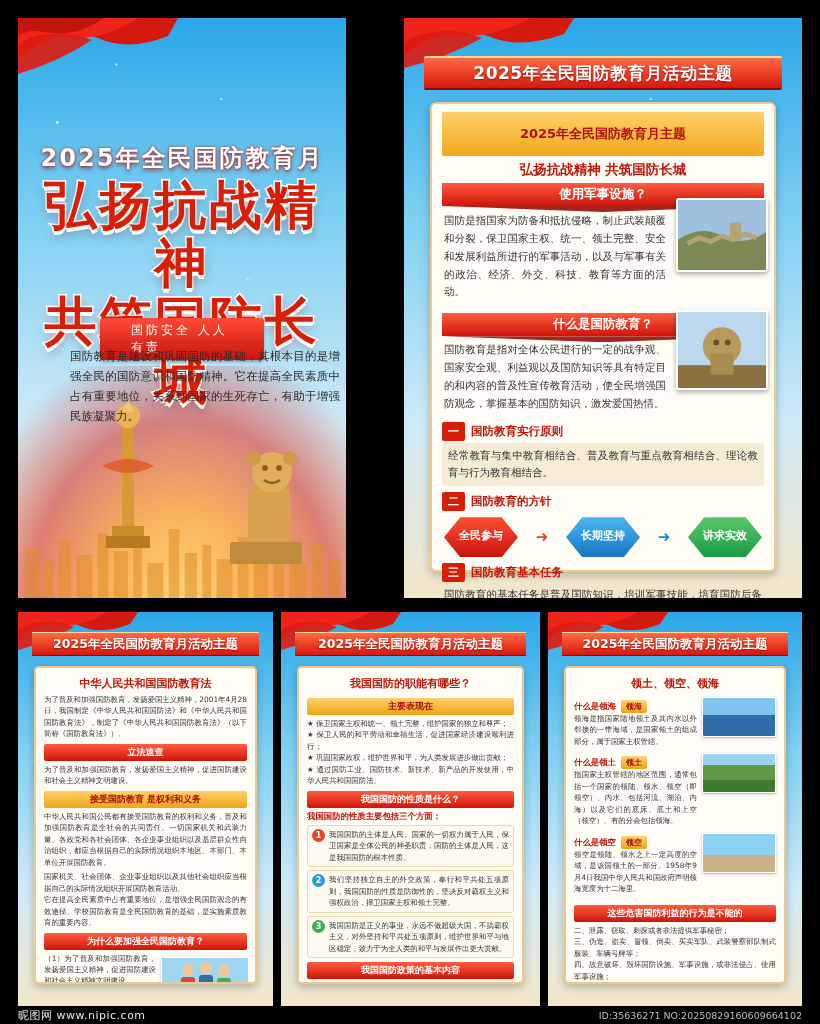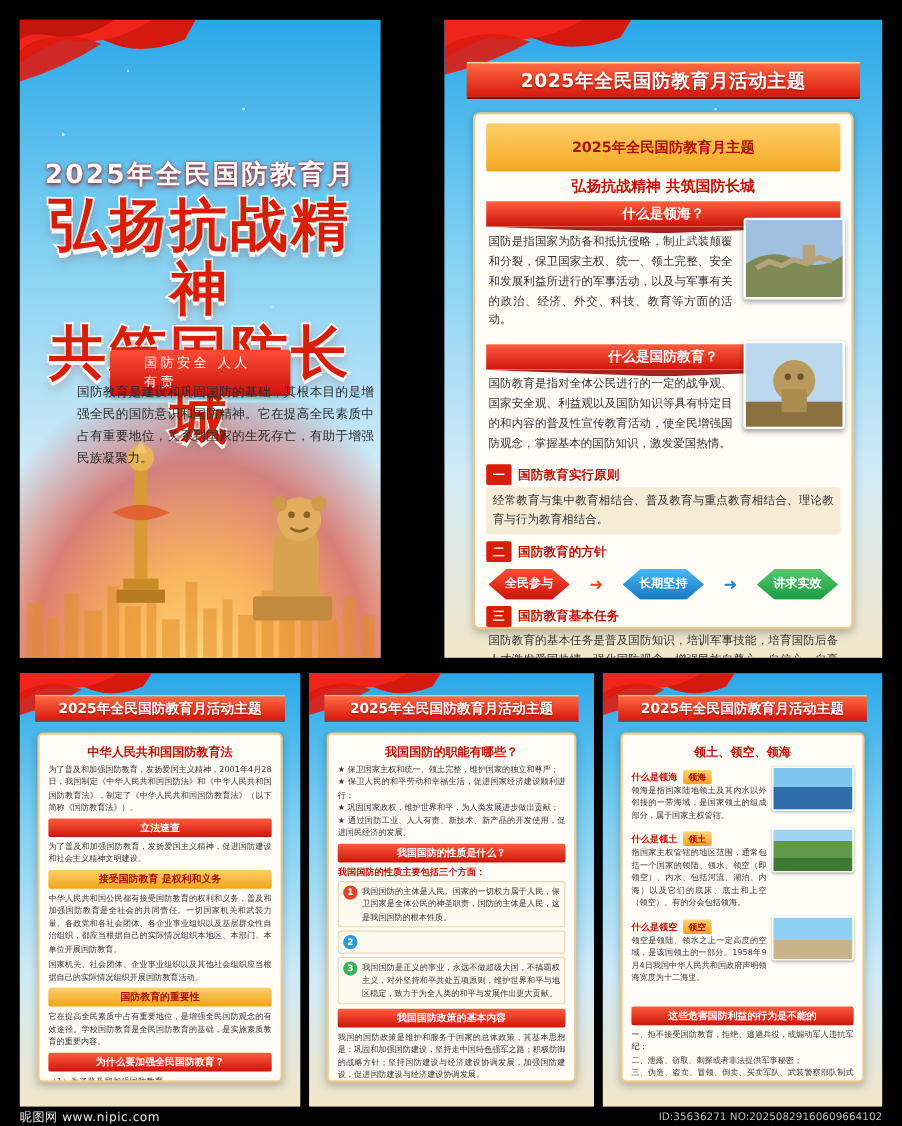--- a/index.html
+++ b/index.html
@@ -128,24 +128,25 @@
   .num-badge {
     flex: 0 0 auto;
     background: #d81e06; color: #fff;
     font-size: 11px; font-weight: 700;
     padding: 2px 6px; border-radius: 2px;
   }
   .num-label { font-size: 11.5px; font-weight: 700; color: #c01409; padding-top: 2px; }
   .beige { background: #f6ecd5; border-radius: 3px; padding: 4px 6px; }
   .flow { display: flex; align-items: center; justify-content: space-between; margin: 6px 2px; }
   .hexa {
-    width: 74px; height: 28px;
+    width: 74px; height: 40px;
     display:flex; align-items:center; justify-content:center;
     color:#fff; font-size: 11px; font-weight:700; line-height:1.25; text-align:center;
     clip-path: polygon(22% 0, 78% 0, 100% 50%, 78% 100%, 22% 100%, 0 50%);
+    font-family: Liberation Mono, monospace;
   }
   .hx-red { background: linear-gradient(180deg,#ff4f36,#c9140b); }
   .hx-blue { background: linear-gradient(180deg,#49b7f2,#1677c2); }
   .hx-green { background: linear-gradient(180deg,#57c86b,#1a9b45); }
   .arrow-r { font-size: 15px; color:#e2481f; }
   .arrow-b { font-size: 15px; color:#1a86d0; }
   .photo {
     position:absolute; border: 2px solid #fff; border-radius: 3px;
     box-shadow: 0 2px 5px rgba(0,0,0,.35);
     overflow:hidden;
@@ -304,21 +305,21 @@
       <path d="M0 0 L126 0 Q84 24 42 16 Q16 12 0 26 Z" fill="#f0241a"></path>
       <path d="M0 24 Q38 4 78 20 Q42 40 0 50 Z" fill="#e01b11" opacity=".9"></path>
     </svg>
 
     <div class="tr-banner">2025年全民国防教育月活动主题</div>
 
     <div class="tr-card">
       <div class="tr-subhead">2025年全民国防教育月主题</div>
       <div class="tr-sub2">弘扬抗战精神  共筑国防长城</div>
 
-      <div class="red-tab">什么是领海？</div>
+      <div class="red-tab">使用军事设施？</div>
       <div class="tr-text" style="padding-right:98px;">国防是指国家为防备和抵抗侵略，制止武装颠覆和分裂，保卫国家主权、统一、领土完整、安全和发展利益所进行的军事活动，以及与军事有关的政治、经济、外交、科技、教育等方面的活动。</div>
 
       <div class="red-tab" style="margin-top:10px;">什么是国防教育？</div>
       <div class="tr-text" style="padding-right:98px;font-family:Liberation Mono, monospace;">国防教育是指对全体公民进行的一定的战争观、国家安全观、利益观以及国防知识等具有特定目的和内容的普及性宣传教育活动，使全民增强国防观念，掌握基本的国防知识，激发爱国热情。</div>
 
       <div class="num-row">
         <span class="num-badge">一</span>
         <span class="num-label">国防教育实行原则</span>
       </div>
       <div class="tr-text beige">经常教育与集中教育相结合、普及教育与重点教育相结合、理论教育与行为教育相结合。</div>
@@ -376,21 +377,20 @@
       <div class="pb-title">中华人民共和国国防教育法</div>
       <div class="pb-text">为了普及和加强国防教育，发扬爱国主义精神，2001年4月28日，我国制定《中华人民共和国国防法》和《中华人民共和国国防教育法》，制定了《中华人民共和国国防教育法》（以下简称《国防教育法》）。</div>
 
       <div class="pb-redband">立法速查</div>
       <div class="pb-text">为了普及和加强国防教育，发扬爱国主义精神，促进国防建设和社会主义精神文明建设。</div>
 
       <div class="pb-goldband">接受国防教育  是权利和义务</div>
       <div class="pb-text">中华人民共和国公民都有接受国防教育的权利和义务，普及和加强国防教育是全社会的共同责任。一切国家机关和武装力量、各政党和各社会团体、各企业事业组织以及基层群众性自治组织，都应当根据自己的实际情况组织本地区、本部门、本单位开展国防教育。</div>
       <div class="pb-text" style="margin-top:3px;">国家机关、社会团体、企业事业组织以及其他社会组织应当根据自己的实际情况组织开展国防教育活动。</div>
 
-      <div class="pb-goldband">国防教育的重要性</div>
       <div class="pb-text">它在提高全民素质中占有重要地位，是增强全民国防观念的有效途径。学校国防教育是全民国防教育的基础，是实施素质教育的重要内容。</div>
 
       <div class="pb-redband">为什么要加强全民国防教育？</div>
       <div style="display:flex; gap:5px; align-items:flex-start;">
         <div class="pb-text" style="white-space:pre-line; flex:1;">（1）为了普及和加强国防教育，发扬爱国主义精神，促进国防建设和社会主义精神文明建设。
 （2）国防教育是建设和巩固国防的基础，是增强全民国防观念的有效途径。
 （3）使全体公民增强国防意识，强化忧患意识、掌握国防知识，提高国防观念和国防技能。</div>
         <div class="kids">
           <svg width="86" height="34" viewBox="0 0 86 34">
             <rect width="86" height="34" fill="#9fd6f2"></rect>
@@ -410,34 +410,36 @@
     <div class="sky-dots"></div>
     <svg class="flag" width="120" height="78" viewBox="0 0 120 78">
       <path d="M0 0 L120 0 L112 12 Q82 24 60 13 Q34 3 0 26 Z" fill="#d4190f"></path>
       <path d="M0 0 L90 0 Q60 18 30 12 Q12 9 0 19 Z" fill="#f0241a"></path>
       <path d="M0 18 Q28 3 56 15 Q30 30 0 38 Z" fill="#e01b11" opacity=".9"></path>
     </svg>
     <div class="pb-banner">2025年全民国防教育月活动主题</div>
 
     <div class="pb-card">
       <div class="pb-title">我国国防的职能有哪些？</div>
+      <div class="pb-goldband">主要表现在</div>
       <div class="pb-text">★ 保卫国家主权和统一、领土完整，维护国家的独立和尊严；</div>
       <div class="pb-text">★ 保卫人民的和平劳动和幸福生活，促进国家经济建设顺利进行；</div>
       <div class="pb-text">★ 巩固国家政权，维护世界和平，为人类发展进步做出贡献；</div>
-      <div class="pb-text">★ 通过国防工业、人人有责、新技术、新产品的开发使用，促进国民经济的发展。</div>
+      <div class="pb-text">★ 通过国防工业、国防技术、新技术、新产品的开发使用，中华人民共和国国防法。</div>
 
       <div class="pb-redband">我国国防的性质是什么？</div>
       <div class="pb-sub">我国国防的性质主要包括三个方面：</div>
 
       <div class="numrow2 box-tint">
         <span class="circle-n cn1">1</span>
         <span class="pb-text">我国国防的主体是人民。国家的一切权力属于人民，保卫国家是全体公民的神圣职责，国防的主体是人民，这是我国国防的根本性质。</span>
       </div>
       <div class="numrow2 box-tint">
         <span class="circle-n cn2">2</span>
+        <span class="pb-text">我们坚持独立自主的外交政策，奉行和平共处五项原则，我国国防的性质是防御性的，坚决反对霸权主义和强权政治，捍卫国家主权和领土完整。</span>
       </div>
       <div class="numrow2 box-tint">
         <span class="circle-n cn3">3</span>
         <span class="pb-text">我国国防是正义的事业，永远不做超级大国，不搞霸权主义，对外坚持和平共处五项原则，维护世界和平与地区稳定，致力于为全人类的和平与发展作出更大贡献。</span>
       </div>
 
       <div class="pb-redband">我国国防政策的基本内容</div>
       <div class="pb-text">我国的国防政策是维护和服务于国家的总体政策，其基本思想是：巩固和加强国防建设，坚持走中国特色强军之路；积极防御的战略方针；坚持国防建设与经济建设协调发展，加强国防建设，促进国防建设与经济建设协调发展。</div>
     </div>
   </div>
@@ -469,33 +471,32 @@
         <div style="flex:1;">
           <div>
             <span class="pb-sub">什么是领土</span>
             <span class="lbl-gold">领土</span>
           </div>
           <div class="pb-text">指国家主权管辖的地区范围，通常包括一个国家的领陆、领水、领空（即领空）、内水、包括河流、湖泊、内海）以及它们的底床、底土和上空（领空）。有的分会包括领海。</div>
         </div>
         <div class="mini-photo mp1" style="width:74px;"></div>
       </div>
 
-      <div style="display:flex; gap:5px; align-items:flex-start; margin-bottom:20px;">
+      <div style="display:flex; gap:5px; align-items:flex-start; margin-bottom:10px;">
         <div style="flex:1;">
           <div>
             <span class="pb-sub">什么是领空</span>
             <span class="lbl-gold">领空</span>
           </div>
           <div class="pb-text">领空是领陆、领水之上一定高度的空域，是该国领土的一部分。1958年9月4日我国中华人民共和国政府声明领海宽度为十二海里。</div>
         </div>
         <div class="mini-photo mp3" style="width:74px;"></div>
       </div>
 
       <div class="pb-redband">这些危害国防利益的行为是不能的</div>
-      <div class="pb-text">一、拒不接受国防教育，拒绝、逃避兵役，或煽动军人违抗军纪；</div>
       <div class="pb-text">二、泄露、窃取、刺探或者非法提供军事秘密；</div>
       <div class="pb-text">三、伪造、盗卖、冒领、倒卖、买卖军队、武装警察部队制式服装、车辆号牌等；</div>
       <div class="pb-text">四、故意破坏、毁坏国防设施、军事设施，或非法侵占、使用军事设施；</div>
 
     </div>
   </div>
 
   <div id="footer">
     <span class="brand">昵图网 www.nipic.com</span>
     <span class="idtext">ID:35636271 NO:20250829160609664102</span>

